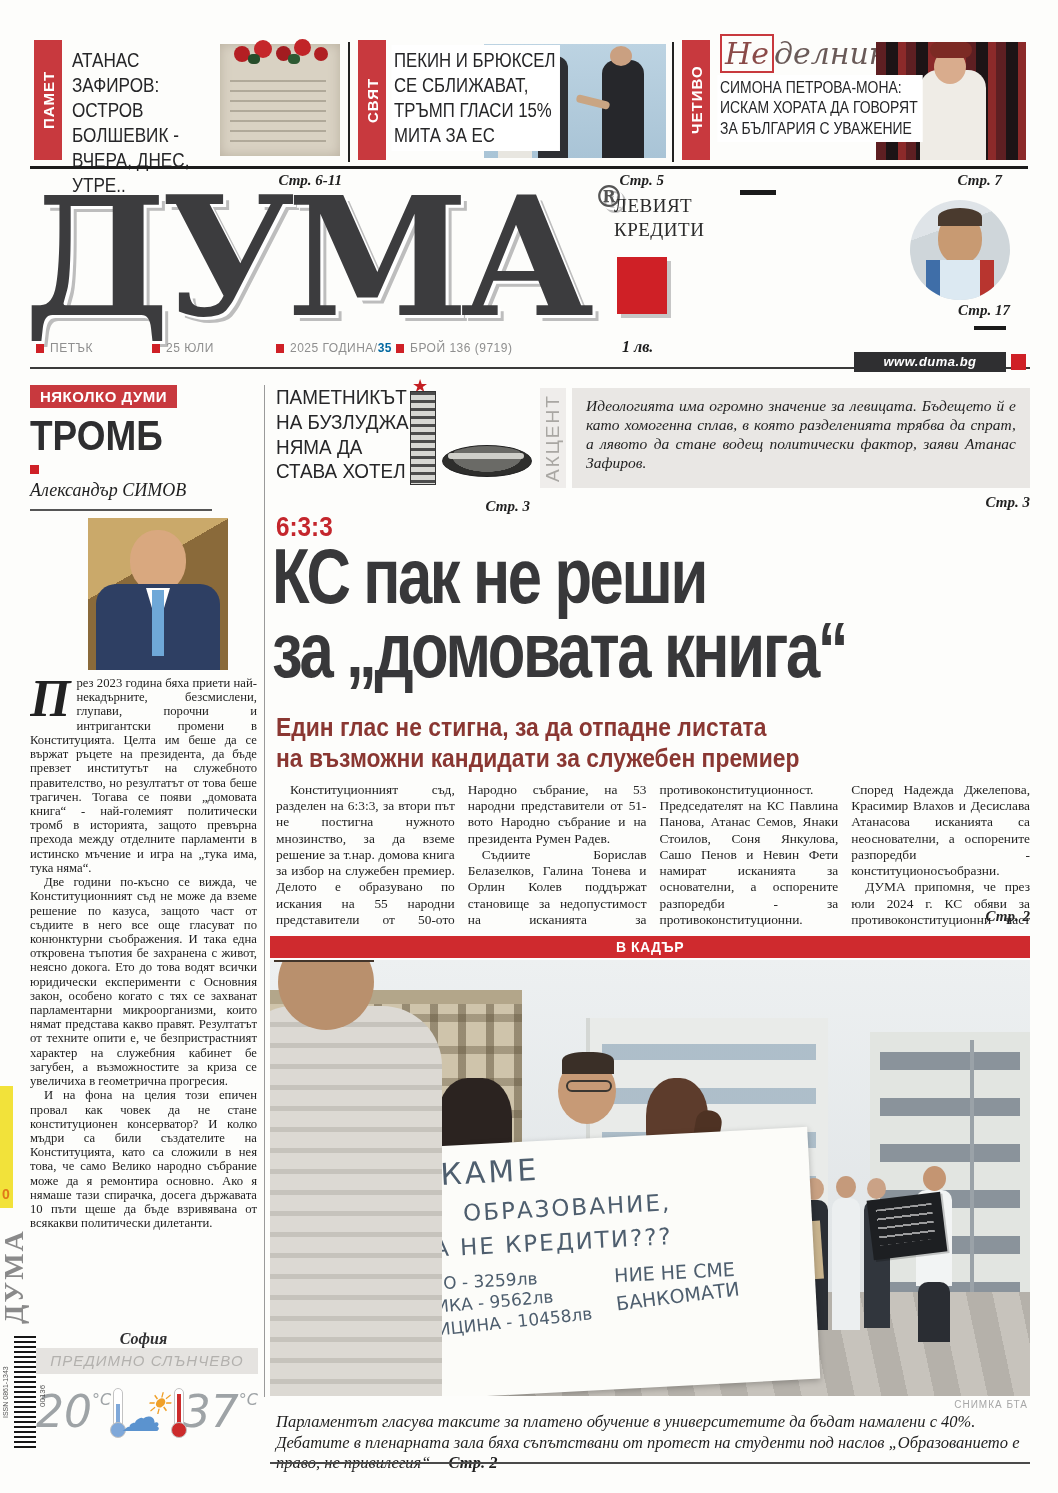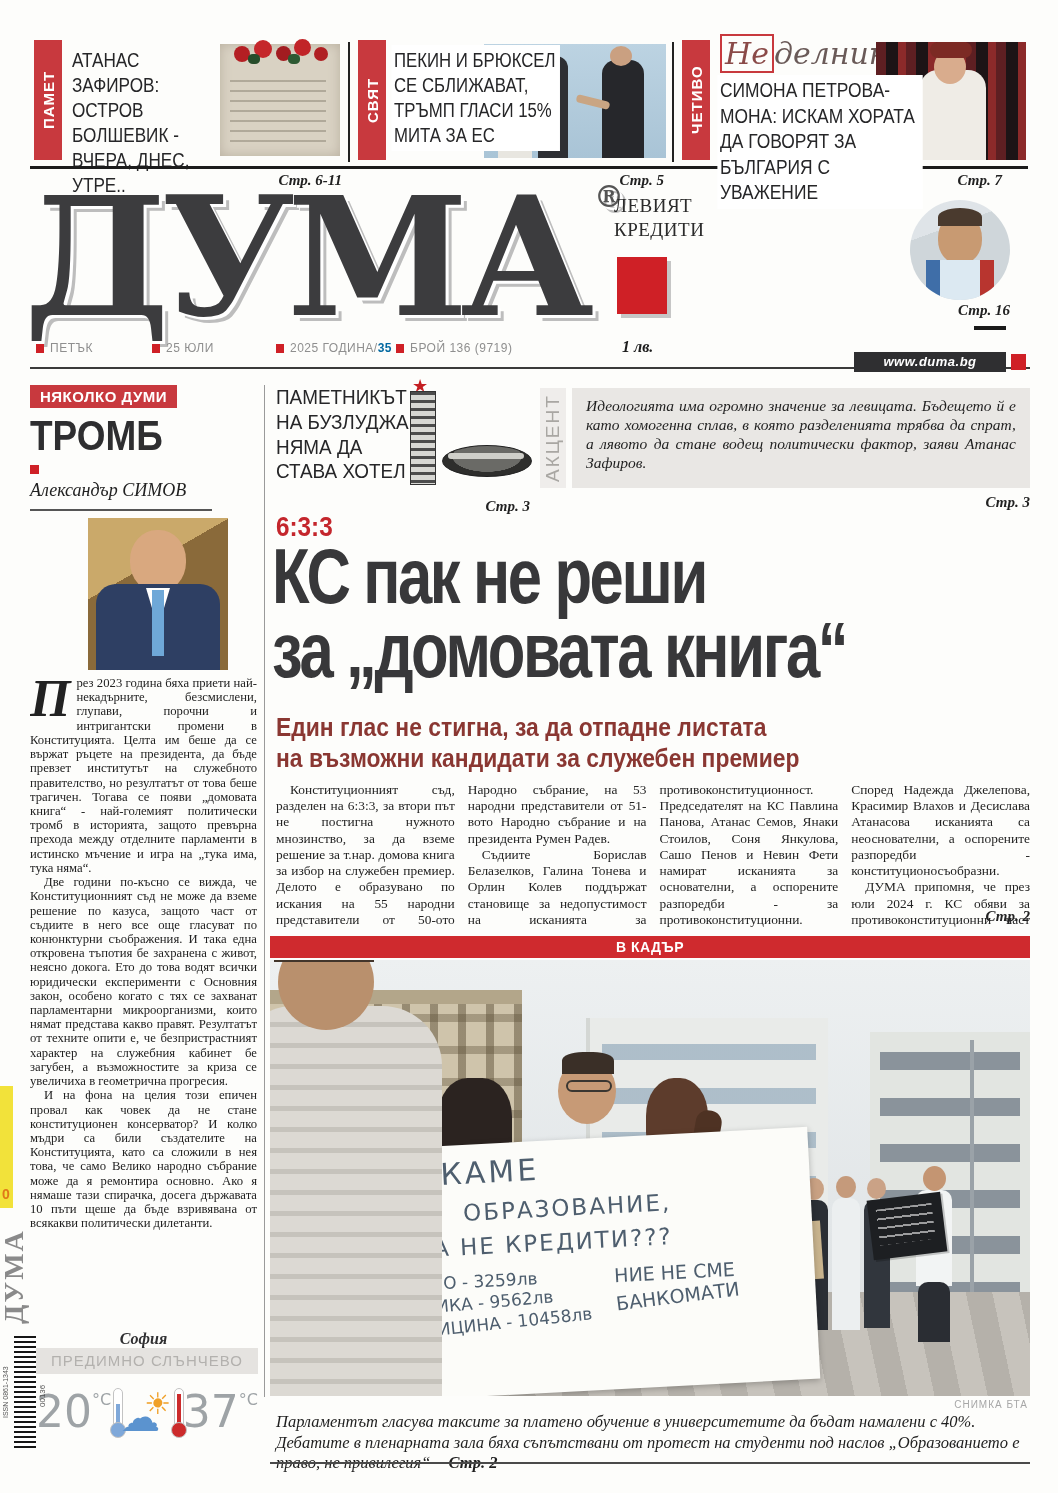--- a/index.html
+++ b/index.html
@@ -69,21 +69,21 @@
   <div class="abs" style="left:680px;top:40px;width:348px;height:124px;">
     <div class="vlabel abs" style="left:2px;top:0;width:28px;height:120px;">ЧЕТИВО</div>
     <div class="abs" style="left:40px;top:-4px;font-family:'DejaVu Serif',serif;font-style:italic;font-size:30px;color:#6a5a58;">
       <span style="border:2px solid #c8393e;padding:0 3px;color:#8a4a48;">Не</span><span>делник</span>
     </div>
     <div class="abs" style="left:196px;top:2px;width:150px;height:118px;background:repeating-linear-gradient(90deg,#5e1f22 0 10px,#1d1416 10px 22px,#8c2a2a 22px 30px);">
       <div class="abs" style="left:44px;top:28px;width:66px;height:90px;background:#efece6;border-radius:18px 18px 0 0;"></div>
       <div class="abs" style="left:58px;top:8px;width:32px;height:34px;border-radius:50%;background:#d9ac8d;"></div>
       <div class="abs" style="left:54px;top:0px;width:42px;height:16px;border-radius:10px;background:#7c2a24;"></div>
     </div>
-    <div class="abs hl" style="left:40px;top:38px;width:230px;font-size:20px;z-index:2;">
+    <div class="abs hl" style="left:40px;top:38px;width:230px;font-size:16px;z-index:2;">
         <span class="sx" style="transform:scaleX(.87);background:#fff;box-shadow:0 0 0 3px #fff;-webkit-box-decoration-break:clone;">СИМОНА ПЕТРОВА-МОНА: ИСКАМ ХОРАТА ДА ГОВОРЯТ ЗА БЪЛГАРИЯ С УВАЖЕНИЕ</span>
       </div>
   </div>
 
   <div class="abs" style="left:30px;top:166px;width:998px;height:3px;background:#1c1c1c;"></div>
   <div class="abs pageref" style="left:30px;top:172px;width:312px;text-align:right;">Стр. 6-11</div>
   <div class="abs pageref" style="left:356px;top:172px;width:308px;text-align:right;">Стр. 5</div>
   <div class="abs pageref" style="left:680px;top:172px;width:322px;text-align:right;">Стр. 7</div>
 
   <div class="abs" style="left:24px;top:176px;font-family:'DejaVu Serif',serif;font-weight:bold;font-size:164px;line-height:1;letter-spacing:-8px;color:#3c3c3e;text-shadow:3px 3px 0 #ffffff,6px 6px 0 #bdbdbd;">
@@ -97,21 +97,21 @@
 
   <div class="abs" style="left:728px;top:184px;width:302px;height:152px;">
     <div class="abs" style="left:12px;top:6px;width:36px;height:5px;background:#1a1a1a;"></div>
     <div class="abs" style="left:182px;top:16px;width:100px;height:100px;border-radius:50%;background:linear-gradient(160deg,#dfe4e8 0 30%,#cfd6da 30% 100%);overflow:hidden;">
       <div class="abs" style="left:28px;top:12px;width:44px;height:52px;border-radius:50% 50% 46% 46%;background:#c89a72;"></div>
       <div class="abs" style="left:28px;top:8px;width:44px;height:18px;border-radius:50% 50% 0 0;background:#4a3a2e;"></div>
       <div class="abs" style="left:16px;top:60px;width:68px;height:40px;border-radius:16px 16px 0 0;background:#dce9f2;"></div>
       <div class="abs" style="left:16px;top:60px;width:14px;height:40px;background:#3f6ea8;"></div>
       <div class="abs" style="left:70px;top:60px;width:14px;height:40px;background:#b8352f;"></div>
     </div>
-    <div class="abs pageref" style="left:230px;top:118px;">Стр. 16</div>
+    <div class="abs pageref" style="left:230px;top:118px;">Стр. 17</div>
     <div class="abs" style="left:246px;top:142px;width:32px;height:4px;background:#1a1a1a;"></div>
   </div>
 
   <div class="abs" style="left:30px;top:341px;width:1000px;height:20px;">
     <span class="abs dl-item" style="left:6px;"><span class="rsq"></span><span>ПЕТЪК</span></span>
     <span class="abs dl-item" style="left:122px;"><span class="rsq"></span><span>25 ЮЛИ</span></span>
     <span class="abs dl-item" style="left:246px;"><span class="rsq"></span><span>2025 ГОДИНА/</span><span class="b" style="color:#0369a1;">35</span></span>
     <span class="abs dl-item" style="left:366px;"><span class="rsq"></span><span>БРОЙ 136 (9719)</span></span>
     <span class="abs serif it b" style="left:592px;top:-3px;font-size:16px;color:#1d1d1d;">1 лв.</span>
   </div>
@@ -264,21 +264,21 @@
     <div class="abs" style="left:4px;top:-34px;width:100px;height:36px;border-radius:48% 48% 0 0;background:#42352b;"></div>
   </div>
 
   <div class="abs" style="left:270px;top:1399px;width:758px;text-align:right;font-size:10px;color:#a7a7a7;letter-spacing:1px;">СНИМКА БТА</div>
   <div class="abs serif it" style="left:276px;top:1412px;width:754px;font-size:16.5px;line-height:1.25;color:#1e1e1e;">
     <span>Парламентът гласува таксите за платено обучение в университетите да бъдат намалени с 40%. Дебатите в пленарната зала бяха съпътствани от протест на студенти под наслов „Образованието е право, не привилегия“</span>
     <span class="b" style="margin-left:14px;">Стр. 2</span>
   </div>
   <div class="abs" style="left:270px;top:1462px;width:760px;height:2px;background:#4a4a4a;"></div>
 
-  <div class="abs" style="left:36px;top:1348px;width:222px;">
+  <div class="abs" style="left:36px;top:1348px;width:222px;font-style:italic;">
     <div style="height:26px;background:#e5e3e0;color:#b3b1ae;font-size:15px;letter-spacing:1px;text-align:center;line-height:26px;"><span>ПРЕДИМНО СЛЪНЧЕВО</span></div>
     <div style="display:flex;align-items:center;justify-content:space-between;margin-top:14px;">
       <div style="font-family:'DejaVu Sans',sans-serif;font-size:44px;color:#9ea3a6;line-height:1;"><span>20</span><sup style="font-size:16px;vertical-align:22px;">°C</sup></div>
       <div style="position:relative;width:12px;height:48px;">
         <div style="position:absolute;left:2px;top:0;width:8px;height:38px;border:1px solid #c3c3c3;border-radius:5px;background:#fff;"></div>
         <div style="position:absolute;left:5px;top:16px;width:4px;height:22px;background:#7fa8d9;"></div>
         <div style="position:absolute;left:-1px;top:34px;width:14px;height:14px;border-radius:50%;background:#7fa8d9;border:1px solid #c3c3c3;"></div>
       </div>
       <div style="position:relative;width:54px;height:44px;">
         <span style="position:absolute;left:22px;top:-4px;font-size:30px;color:#f0a028;">☀</span>

